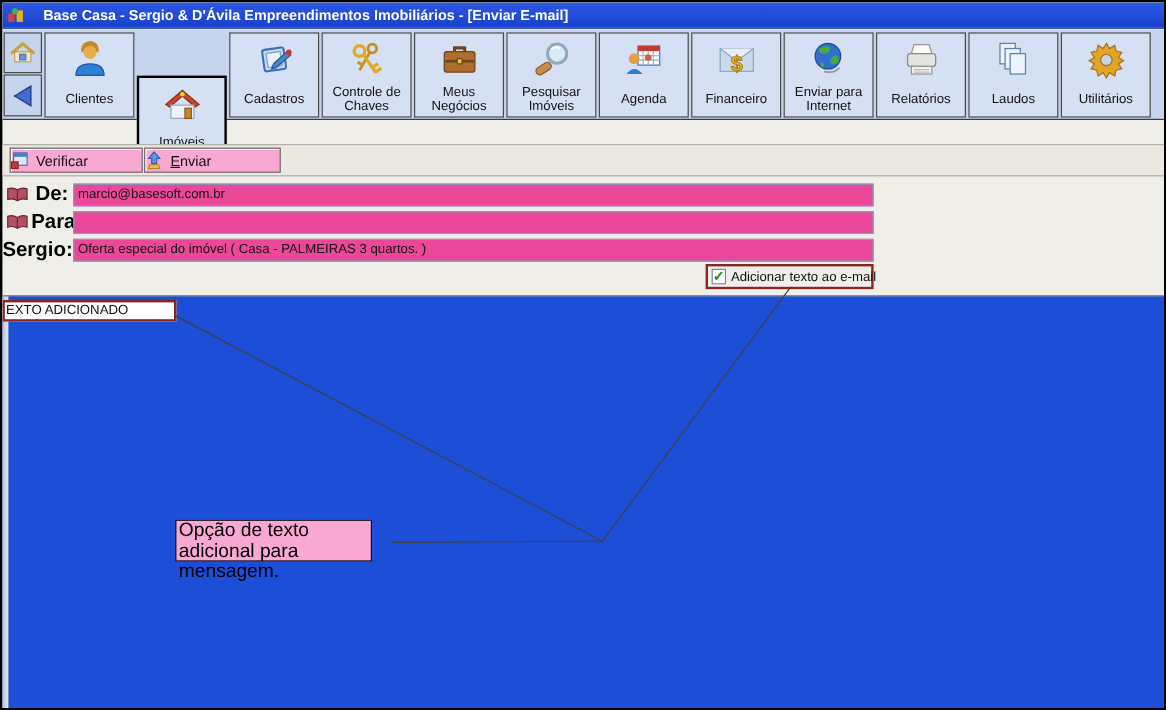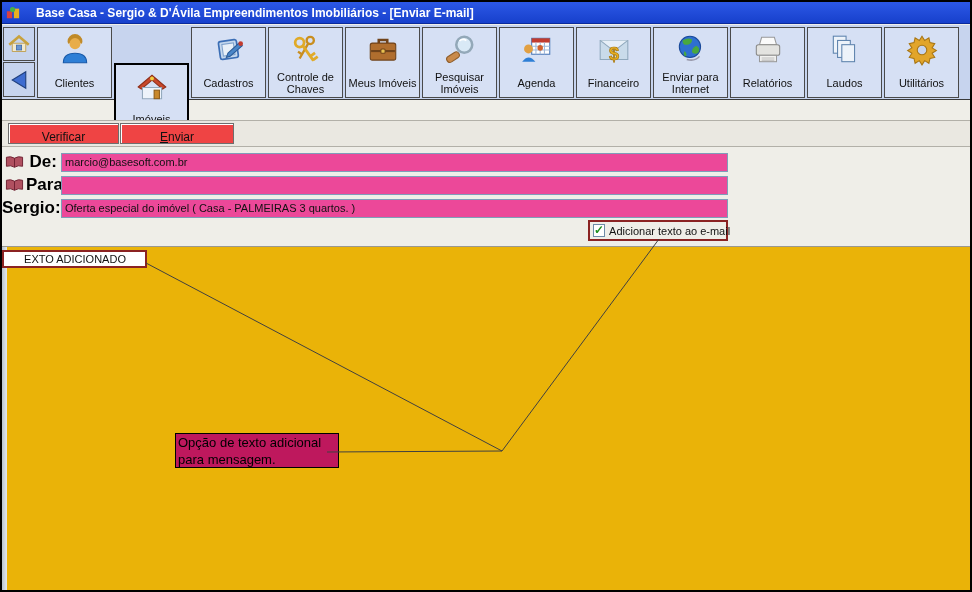--- a/index.html
+++ b/index.html
@@ -50,24 +50,24 @@
     flex:1; display:flex; align-items:center; justify-content:center;
     font-size:11px; line-height:12px; color:#111; text-align:center; padding:0 1px 2px;
   }
 
   
   .band{
     position:absolute; left:0; top:118px; width:968px; height:27px;
     background:#EAE8E1; border-top:1px solid #B2B0A8; border-bottom:1px solid #B2B0A8;
   }
   .actbtn{
-    position:absolute; top:2px; height:21px; background:#ef4444;
+    position:absolute; top:2px; height:21px; background:#f9a8d4;
     border:1px solid #6E6E6E; box-shadow:inset 1px 1px 0 #fff;
     display:flex; align-items:center; gap:6px;
-    font-size:12px; color:#111; cursor:pointer;flex-direction:column;
+    font-size:12px; color:#111; cursor:pointer;
   }
   .actbtn svg{ width:15px; height:15px; }
   #btn-verificar{ left:6px; width:111px; }
   #btn-enviar{ left:118px; width:114px; }
   .ul-first{ display:block; }
   .ul-first::first-letter{ text-decoration:underline; }
 
   
   .formrow{ position:absolute; left:0; width:968px; height:20px; display:flex; align-items:center; }
   #row-de{ top:150px; } #row-para{ top:173px; } #row-assunto{ top:196px; }
@@ -89,38 +89,38 @@
   .checkbox{
     width:13px; height:13px; background:#fff; border:1px solid #6E8CA8;
     display:flex; align-items:center; justify-content:center;
     font-size:12px; font-weight:bold; color:#1E8E1E; line-height:11px; cursor:pointer;
   }
   .option-label{ font-size:11px; color:#111; white-space:nowrap; }
 
   
   .editor{
     position:absolute; left:0; top:244px; width:968px; height:344px;
-    background:#eab308; border-top:1px solid #9A988F;text-align:center;
+    background:#1d4ed8; border-top:1px solid #9A988F;
   }
   .editor-gutter{
     position:absolute; left:0; top:0; width:5px; height:100%;
     background:linear-gradient(90deg,#B9C4CE,#E2E8EE);
   }
   .added-text-box{
     position:absolute; left:0px; top:3px; width:145px; height:18px;
     border:2px solid #8B2323; background:#fff;
     font-size:11px; color:#111; line-height:14px; padding-left:1px;
     overflow:hidden; white-space:nowrap;
   }
 
   
   .callout{
-    position:absolute; left:173px; top:431px; width:164px; height:35px;
-    border:1px solid #000; background:#be185d;
-    font-size:13px; line-height:17px; color:#000; padding:0 2px;
+    position:absolute; left:144px; top:431px; width:164px; height:35px;
+    border:1px solid #000; background:#f9a8d4;
+    font-size:16px; line-height:17px; color:#000; padding:0 2px;
   }
   #anno-lines{
     position:absolute; left:0; top:0; width:968px; height:588px;
     pointer-events:none;
   }
 </style>
 </head>
 <body>
 
 <div id="screen">
@@ -205,21 +205,21 @@
 
       <div class="toolbtn">
         <span class="ticon">
           <svg viewBox="0 0 32 32">
             <path d="M12 10 v-3.5 h8 V10" fill="none" stroke="#70431A" stroke-width="2.4"></path>
             <rect x="4" y="9.5" width="24" height="16" rx="2" fill="#B06E2E" stroke="#70431A"></rect>
             <rect x="4.8" y="16" width="22.4" height="2" fill="#70431A"></rect>
             <rect x="14" y="15" width="4" height="4" rx="1" fill="#E8C050" stroke="#70431A"></rect>
           </svg>
           </span>
-        <span class="tlabel">Meus Imóveis</span>
+        <span class="tlabel">Meus Negócios</span>
       </div>
 
       <div class="toolbtn">
         <span class="ticon">
           <svg viewBox="0 0 32 32">
             <rect x="3" y="20" width="13" height="6" rx="3" transform="rotate(-33 9 23)" fill="#C98A4B" stroke="#8E5C28"></rect>
             <circle cx="20" cy="11" r="7.5" fill="#D9E9F6" stroke="#93A8B8" stroke-width="2.4"></circle>
             <path d="M15.5 7.5 q3 -2.6 6.5 -0.5" stroke="#fff" fill="none" stroke-width="1.6"></path>
           </svg>
           </span>

